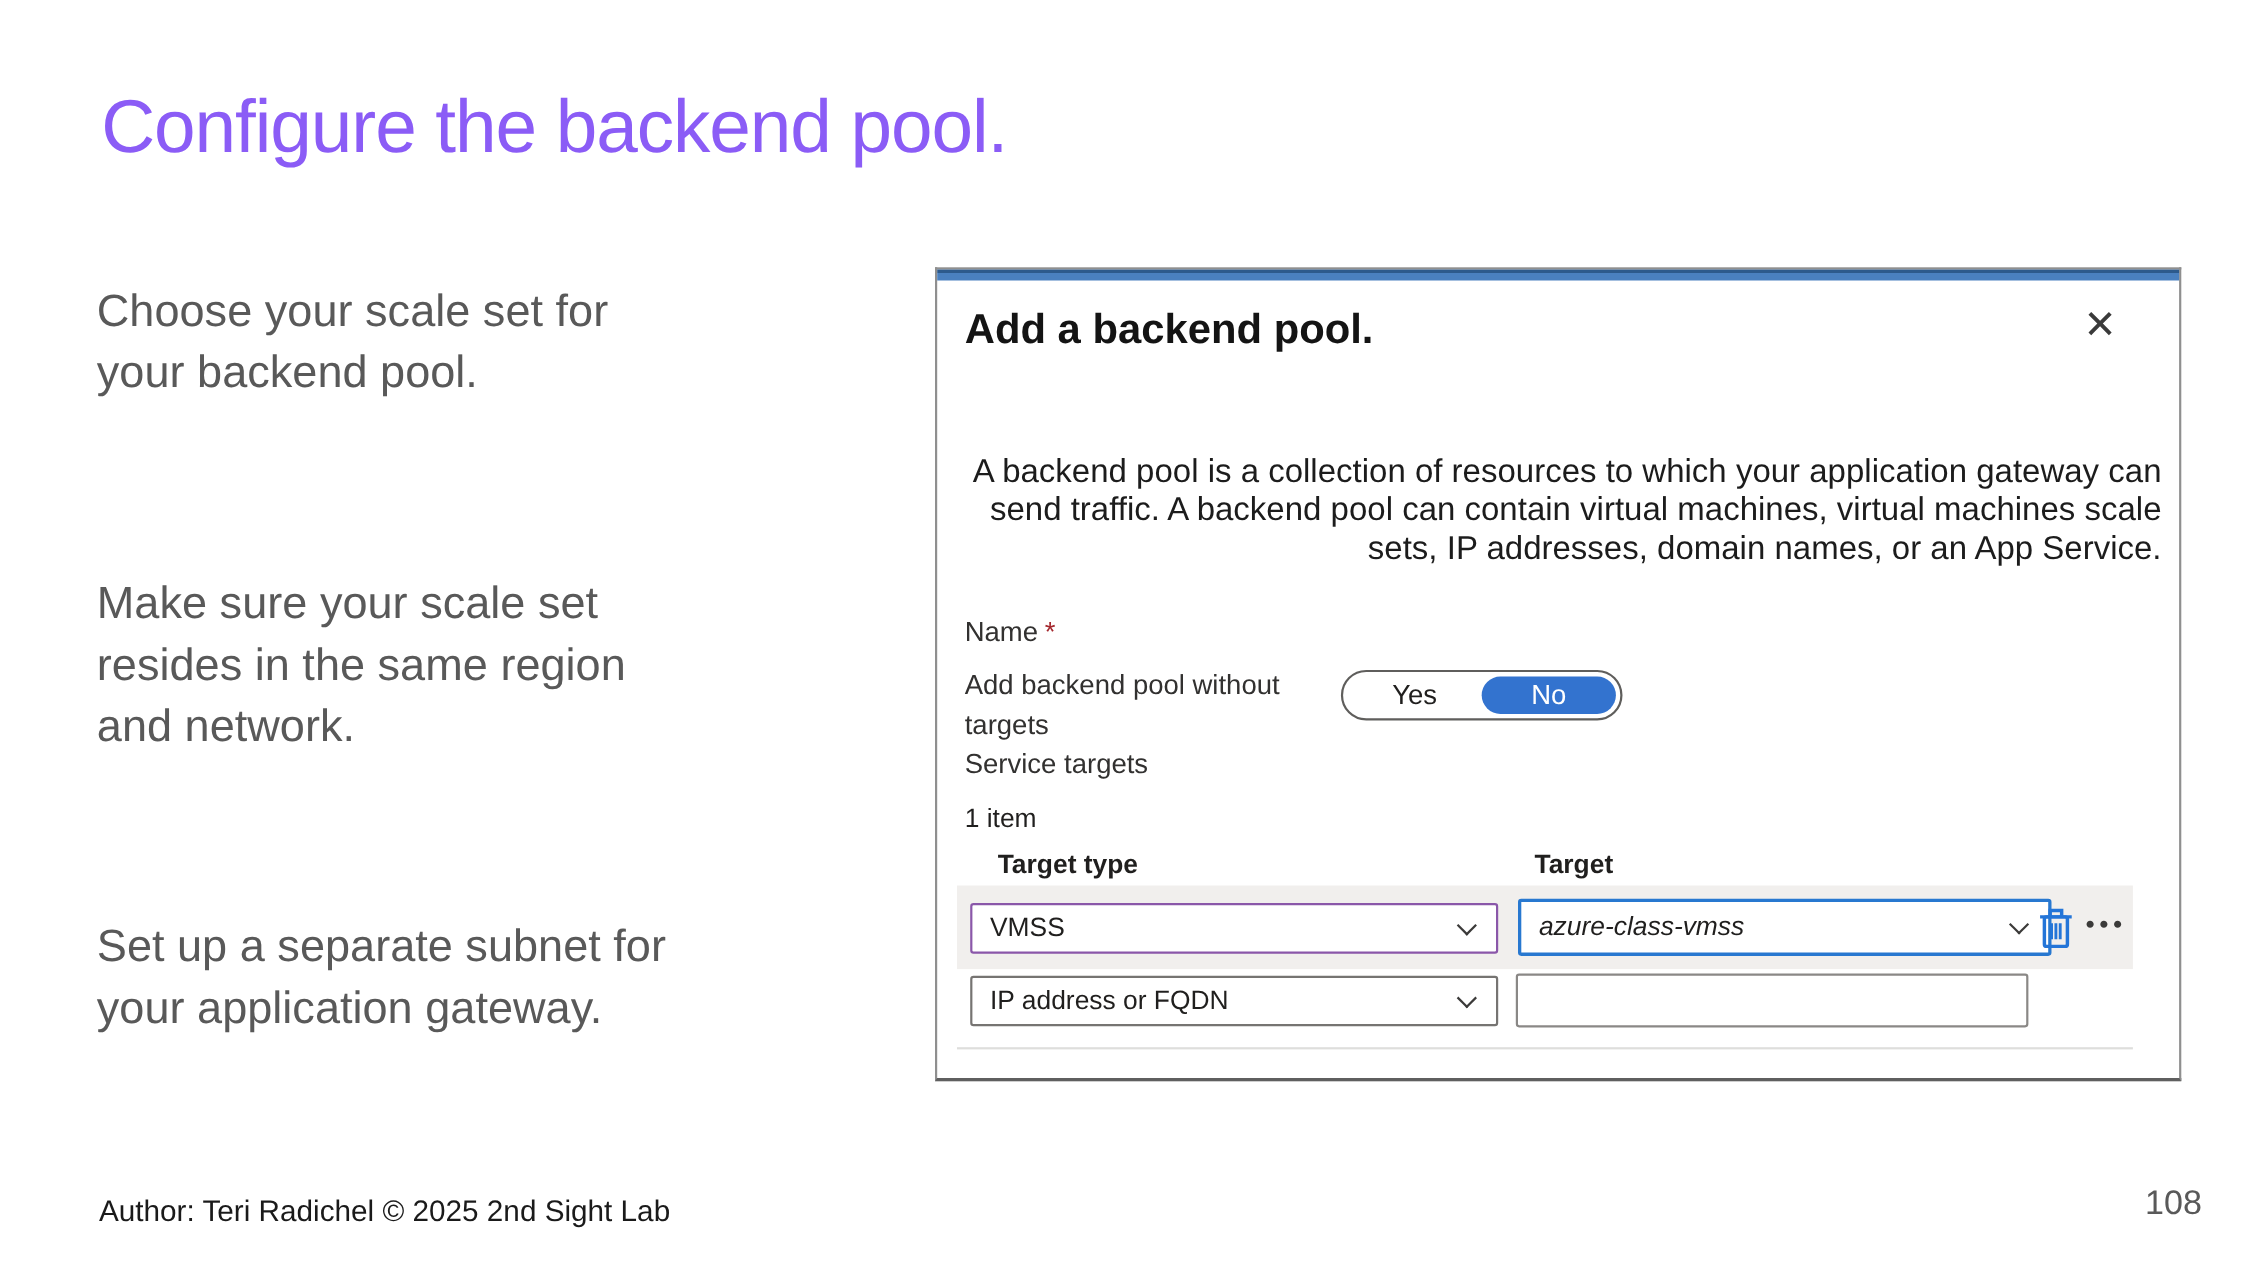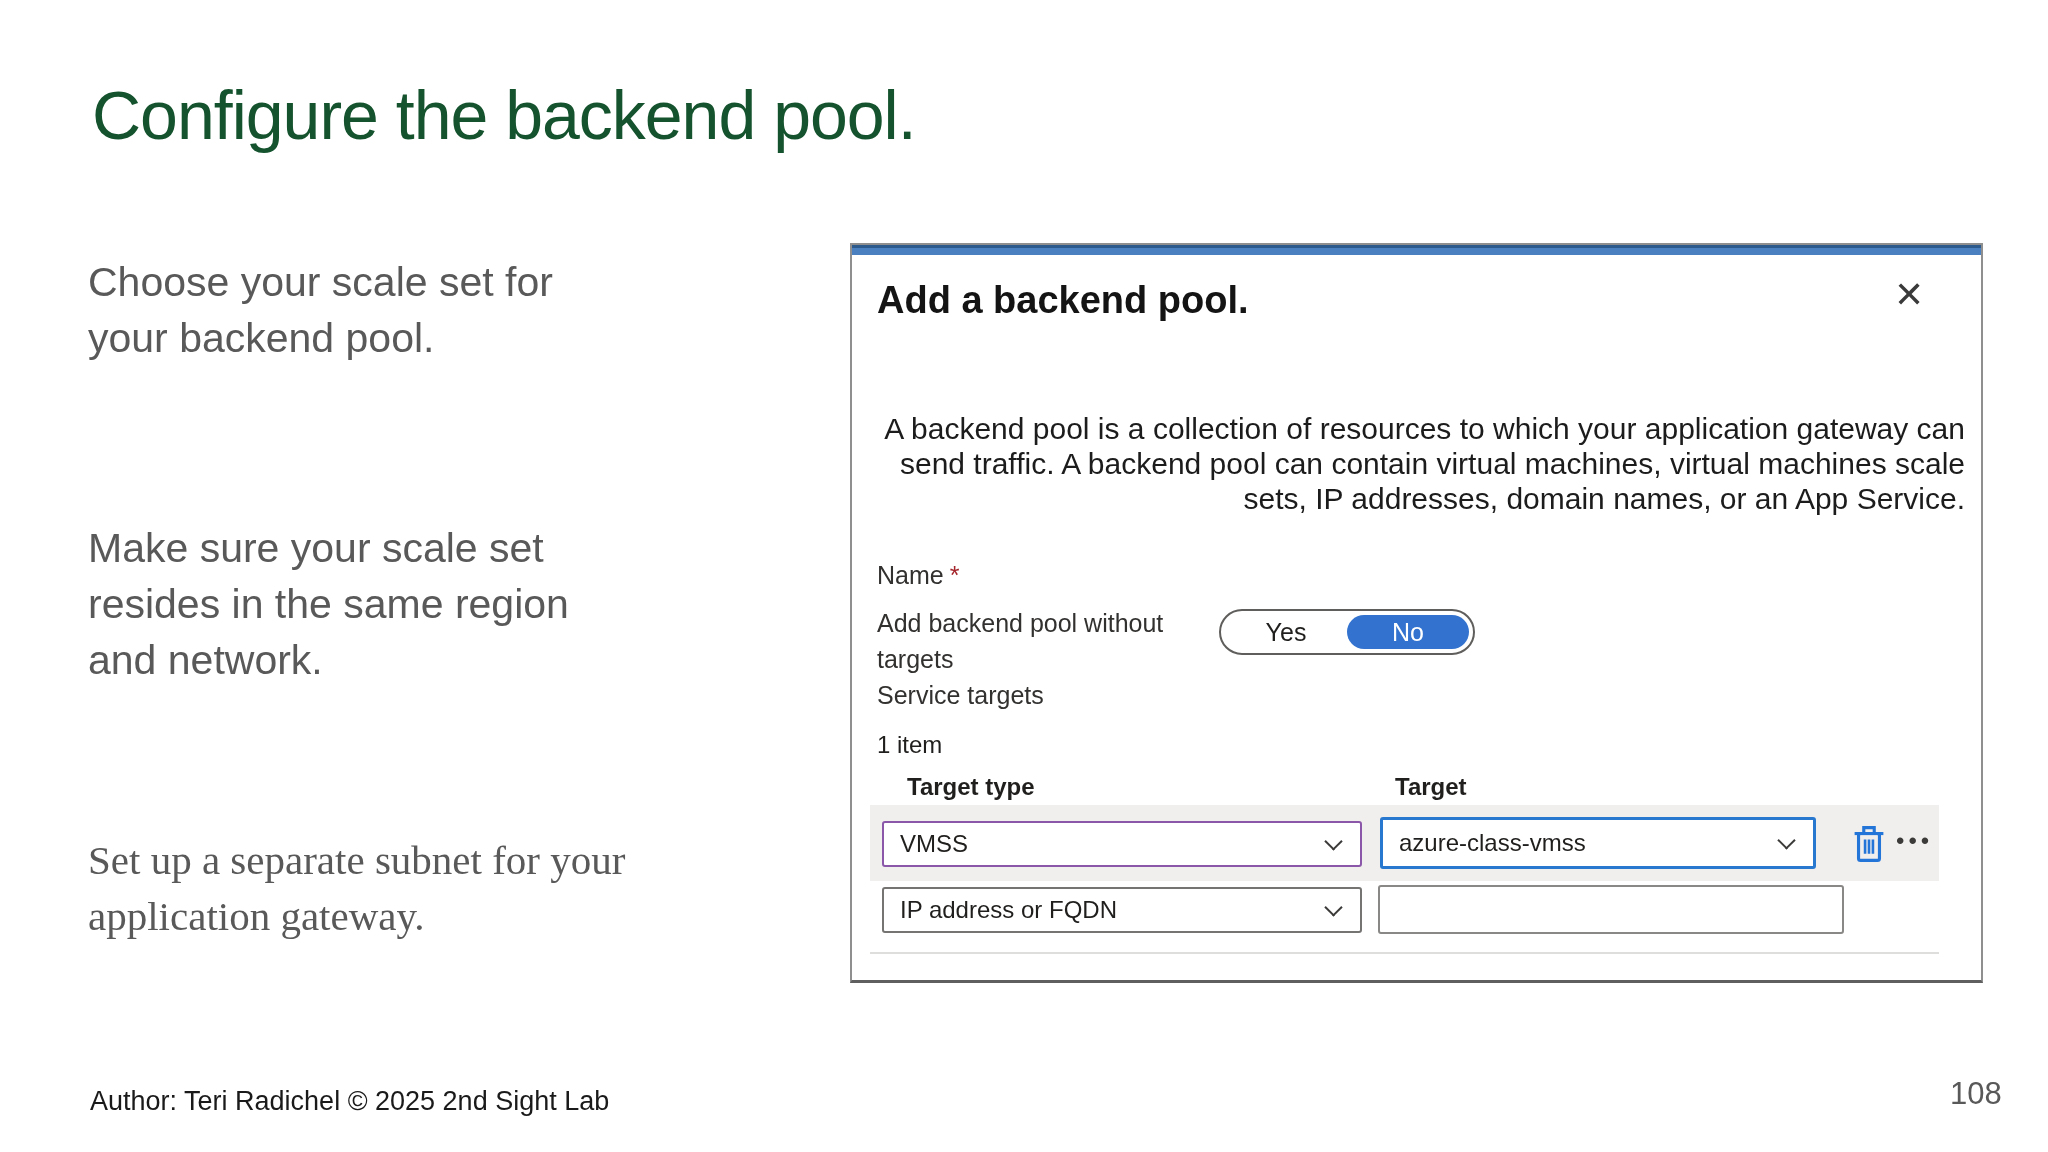--- a/index.html
+++ b/index.html
@@ -6,30 +6,30 @@
   html,body { background:#fff; }
   .slide {
     position: relative;
     width: 2048px; height: 1152px;
     background: #ffffff;
     font-family: "Liberation Sans", "DejaVu Sans", sans-serif;
     overflow: hidden;
   }
   .slide-title {
     position: absolute; left: 92px; top: 76px;
-    font-size: 68px; font-weight: 400; color: #14532d;
+    font-size: 68px; font-weight: 400; color: #8b5cf6;
     letter-spacing: -1px;
   }
   .bullet {
     position: absolute; left: 88px;
     font-size: 41px; line-height: 56px; color: #595959;
   }
   .b0 { top: 254px; width: 500px; }
   .b1 { top: 520px; width: 530px; }
-  .b2 { top: 832px; width: 565px; font-family: Liberation Serif, serif; }
+  .b2 { top: 832px; width: 565px; }
   .footer {
     position: absolute; left: 90px; top: 1086px;
     font-size: 27px; color: #1a1a1a;
   }
   .page-num {
     position: absolute; left: 1950px; top: 1076px;
     font-size: 31px; color: #595959;
   }
 
   
@@ -114,21 +114,21 @@
     position: absolute; left: 16px; top: 50%; transform: translateY(-50%);
     white-space: nowrap;
   }
   .chev {
     position: absolute; right: 20px; top: 50%;
     width: 13px; height: 13px;
     border-right: 2px solid #3b3a39; border-bottom: 2px solid #3b3a39;
     transform: translateY(-70%) rotate(45deg);
   }
   .dd-vmss   { left: 30px;  top: 576px; width: 480px; height: 46px; border: 2px solid #8a57a9; border-radius: 3px; padding-left: 48px; }
-  .dd-target { left: 528px; top: 572px; width: 436px; height: 52px; border: 3px solid #2878d0; border-radius: 3px; }
+  .dd-target { left: 528px; top: 572px; width: 485px; height: 52px; border: 3px solid #2878d0; border-radius: 3px; font-style: italic; }
   .dd-ip     { left: 30px;  top: 642px; width: 480px; height: 46px; border: 2px solid #767472; border-radius: 3px; }
   .target-input {
     position: absolute; left: 526px; top: 640px; width: 466px; height: 49px;
     border: 2px solid #8a8886; border-radius: 3px;
     font-size: 24px; padding: 0 14px; font-family: inherit; outline: none; background:#fff;
   }
   .trash {
     position: absolute; left: 1000px; top: 578px; width: 34px; height: 42px;
   }
   .more {

